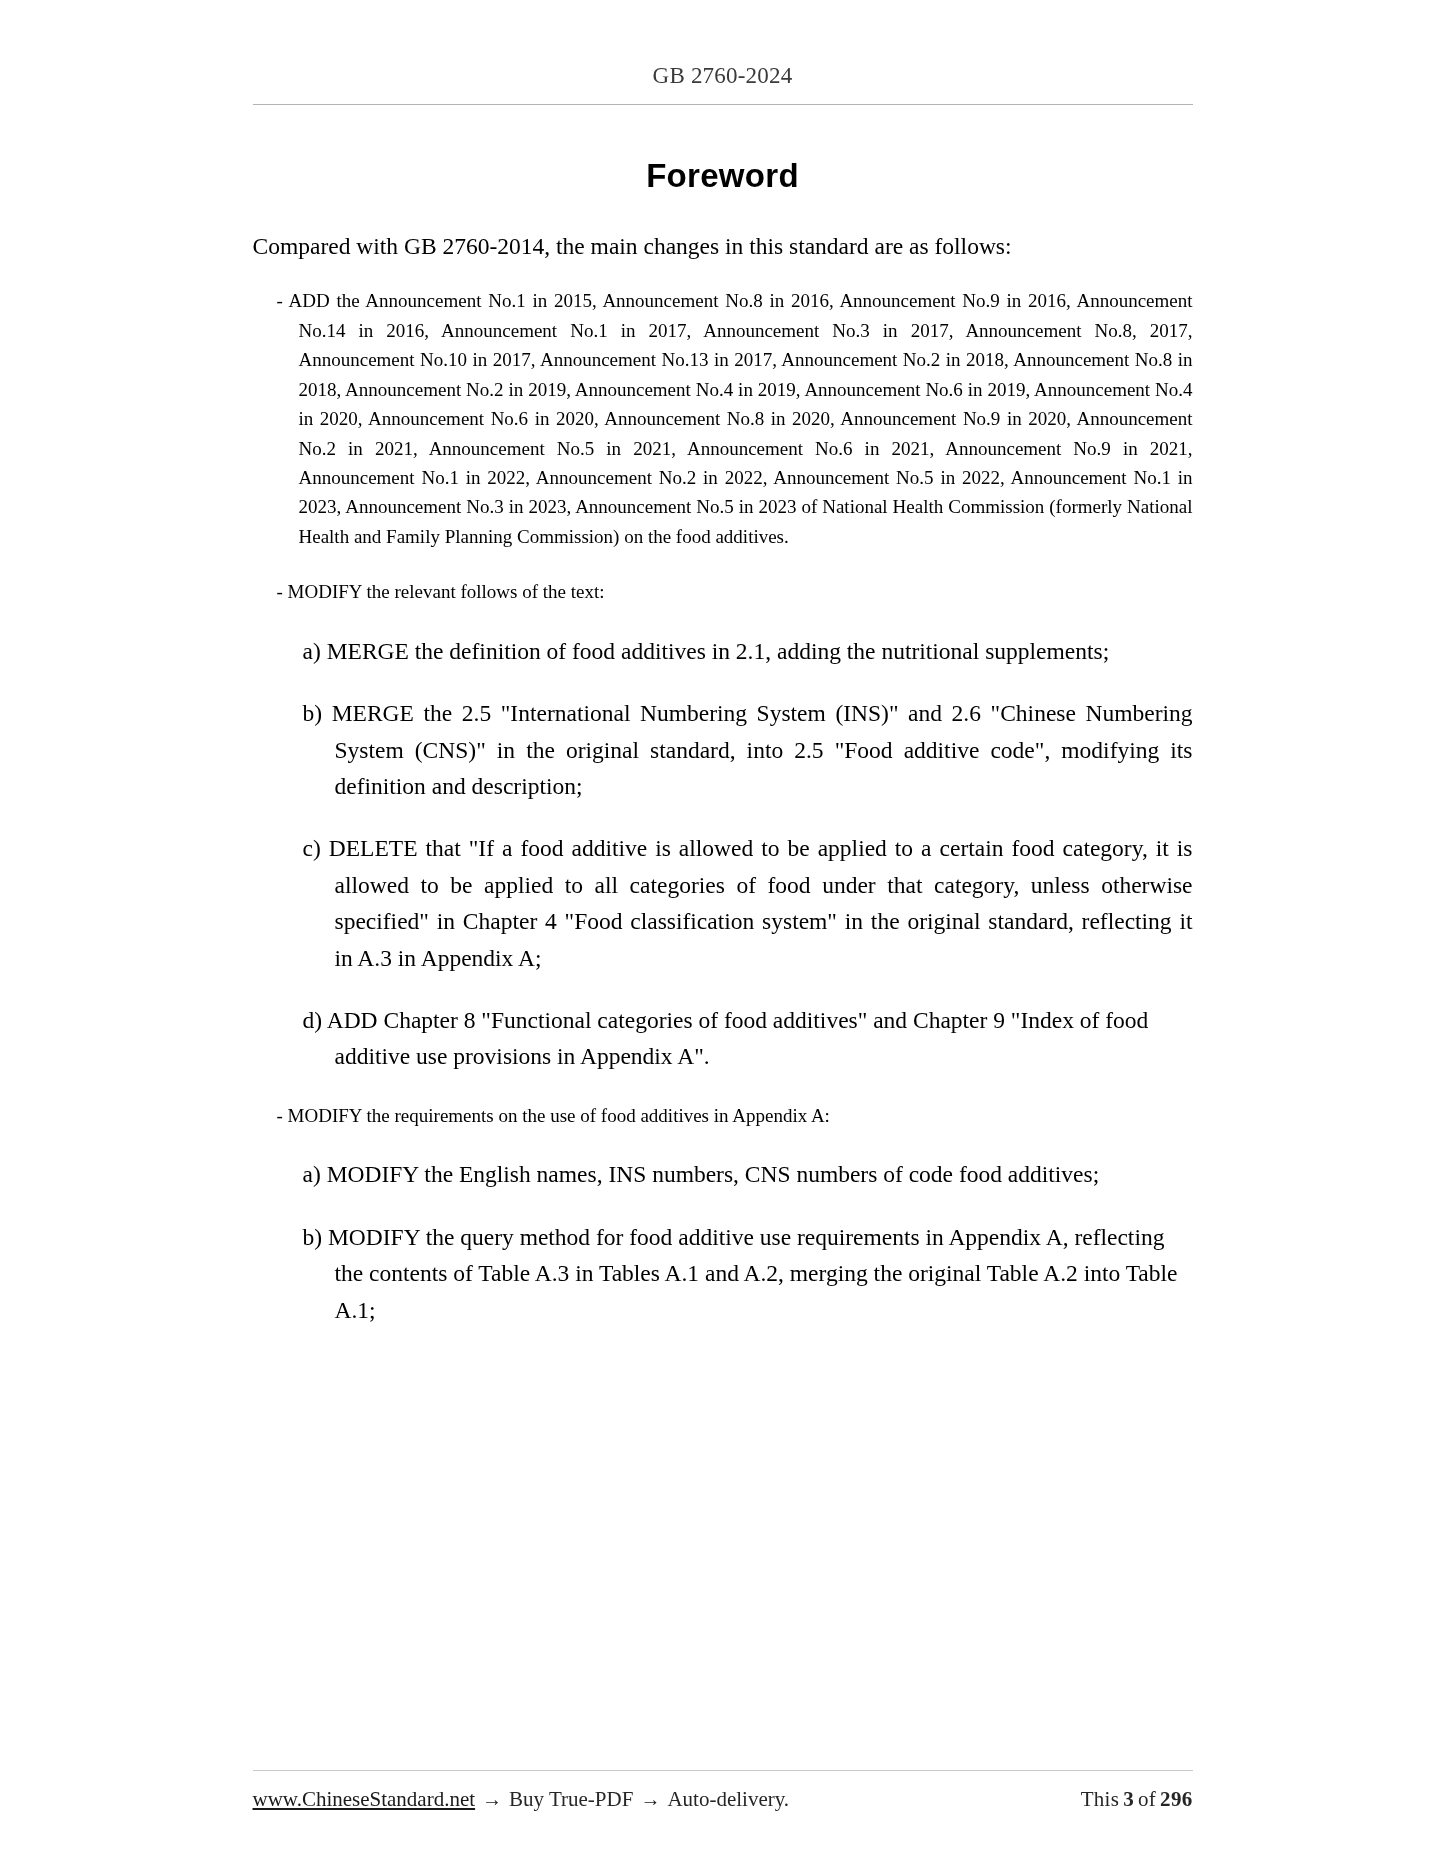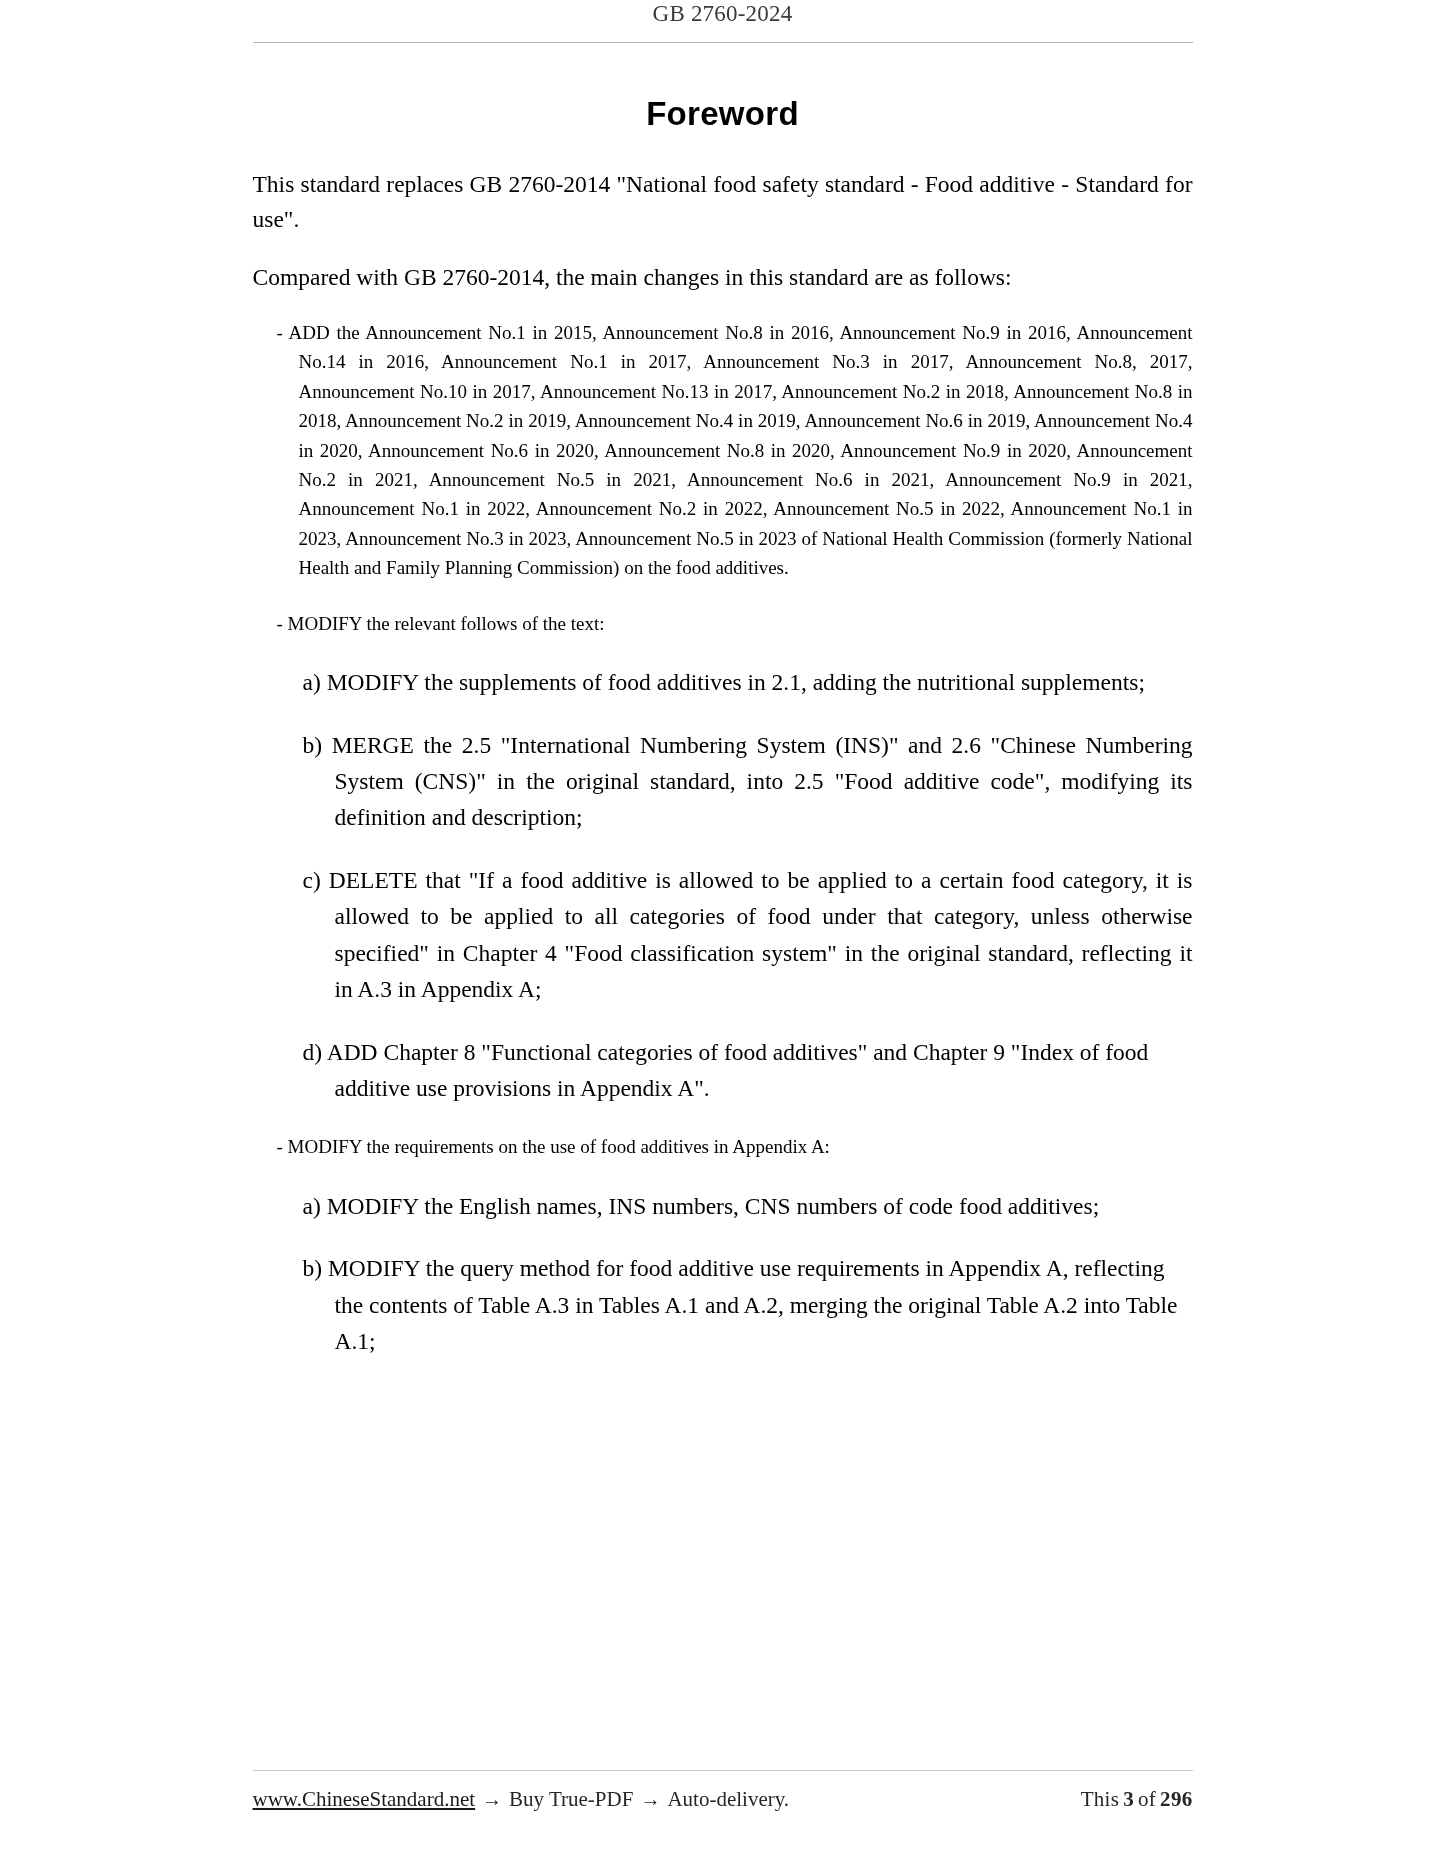--- a/index.html
+++ b/index.html
@@ -18,20 +18,21 @@
     height: 1870px;
     margin: 0 auto;
     background: #ffffff;
     box-sizing: border-box;
     padding: 0;
     overflow: hidden;
   }
 
   
   .page-header {
+    padding-top: 62px;
     text-align: center;
   }
   .header-title {
     font-family: "Liberation Serif", "DejaVu Serif", serif;
     font-size: 23px;
     letter-spacing: 0.2px;
     color: #3a3a3a;
     line-height: 1.2;
   }
   .header-rule {
@@ -153,37 +154,36 @@
 
   <div class="page-header">
     <div class="header-title">GB 2760-2024</div>
     <div class="header-rule"></div>
   </div>
 
   <div class="content">
 
     <h1 class="doc-title">Foreword</h1>
 
-    <p class="body-para">This standard replaces GB 2760-2014 "National food safety standard - Food additive - Standard for use".</p>
 
     <p class="body-para">Compared with GB 2760-2014, the main changes in this standard are as follows:</p>
 
     <div class="dash-item">
       <span class="marker">-</span>
       <span>ADD the Announcement No.1 in 2015, Announcement No.8 in 2016, Announcement No.9 in 2016, Announcement No.14 in 2016, Announcement No.1 in 2017, Announcement No.3 in 2017, Announcement No.8, 2017, Announcement No.10 in 2017, Announcement No.13 in 2017, Announcement No.2 in 2018, Announcement No.8 in 2018, Announcement No.2 in 2019, Announcement No.4 in 2019, Announcement No.6 in 2019, Announcement No.4 in 2020, Announcement No.6 in 2020, Announcement No.8 in 2020, Announcement No.9 in 2020, Announcement No.2 in 2021, Announcement No.5 in 2021, Announcement No.6 in 2021, Announcement No.9 in 2021, Announcement No.1 in 2022, Announcement No.2 in 2022, Announcement No.5 in 2022, Announcement No.1 in 2023, Announcement No.3 in 2023, Announcement No.5 in 2023 of National Health Commission (formerly National Health and Family Planning Commission) on the food additives.</span>
     </div>
 
     <div class="dash-item tight">
       <span class="marker">-</span>
       <span>MODIFY the relevant follows of the text:</span>
     </div>
 
     <div class="letter-item">
       <span class="marker">a)</span>
-      <span>MODIFY the supplements of food additives in 2.1, adding the nutritional supplements;</span>
+      <span>MERGE the definition of food additives in 2.1, adding the nutritional supplements;</span>
     </div>
 
     <div class="letter-item">
       <span class="marker">b)</span>
       <span>MERGE the 2.5 "International Numbering System (INS)" and 2.6 "Chinese Numbering System (CNS)" in the original standard, into 2.5 "Food additive code", modifying its definition and description;</span>
     </div>
 
     <div class="letter-item">
       <span class="marker">c)</span>
       <span>DELETE that "If a food additive is allowed to be applied to a certain food category, it is allowed to be applied to all categories of food under that category, unless otherwise specified" in Chapter 4 "Food classification system" in the original standard, reflecting it in A.3 in Appendix A;</span>

